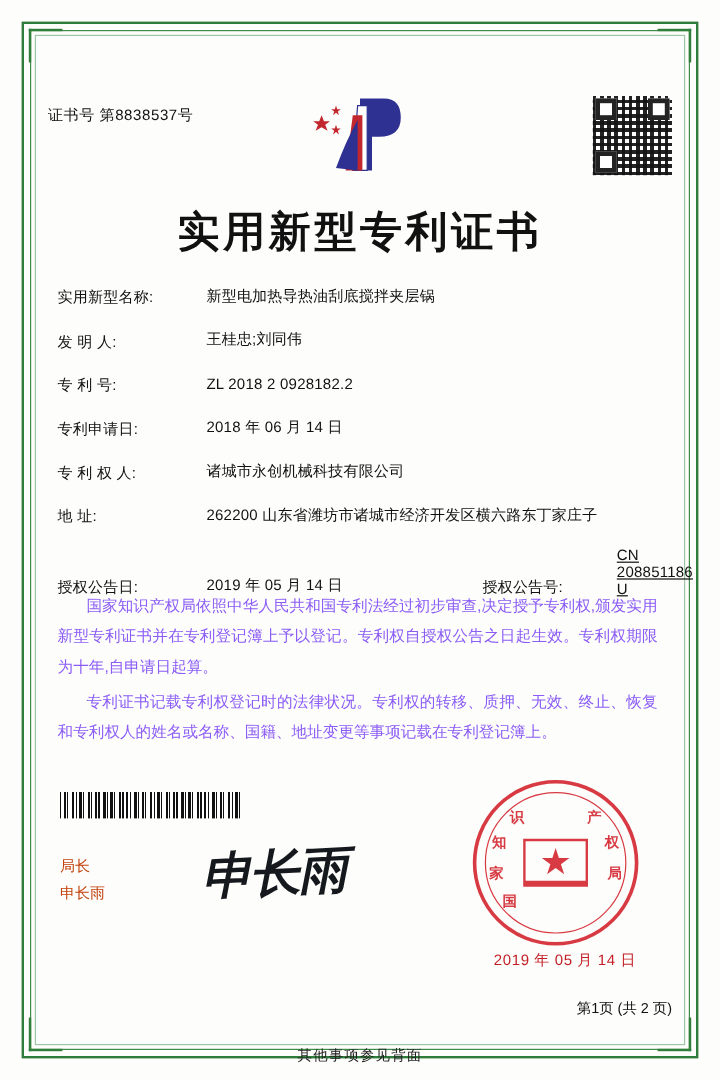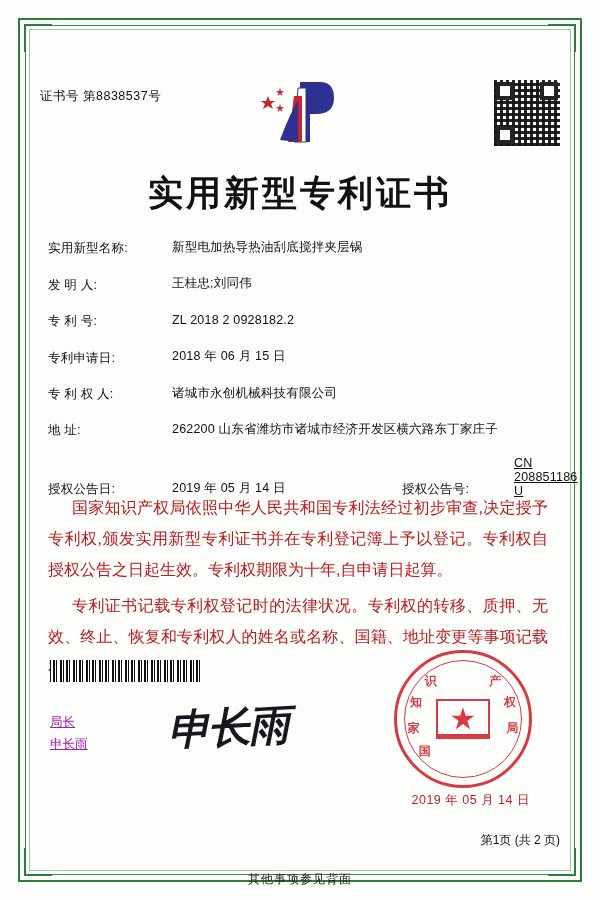--- a/index.html
+++ b/index.html
@@ -161,23 +161,23 @@
     letter-spacing: 0.2px;
     text-decoration: underline;
   }
 
   
   .paras {
     position: absolute;
     left: 8px;
     top: 452px;
     width: 500px;
-    font-size: 16px;
+    font-size: 13px;
     line-height: 1.95;
-    color: #b91c1c;
+    color: #8b5cf6;
     text-align: justify;
   }
   .paras p {
     margin: 0 0 4px 0;
     text-indent: 24px;
   }
 
   
   .barcode {
     position: absolute;
@@ -191,22 +191,21 @@
         #111 6px 7px, #fff 7px 10px, #111 10px 12px, #fff 12px 13px);
   }
 
   
   .sig-label {
     position: absolute;
     left: 10px;
     top: 672px;
     font-size: 12.5px;
     line-height: 1.75;
-    color: #a21caf;
-    text-decoration: underline;
+    color: #c2410c;
   }
   .sig-script {
     position: absolute;
     left: 128px;
     top: 660px;
     font-family: "DejaVu Serif", serif;
     font-size: 42px;
     font-style: italic;
     font-weight: bold;
     color: #15181c;
@@ -351,21 +350,21 @@
         <div class="val">王桂忠;刘同伟</div>
       </div>
 
       <div class="row">
         <div class="lbl">专 利 号:</div>
         <div class="val">ZL 2018 2 0928182.2</div>
       </div>
 
       <div class="row">
         <div class="lbl">专利申请日:</div>
-        <div class="val">2018 年 06 月 15 日</div>
+        <div class="val">2018 年 06 月 14 日</div>
       </div>
 
       <div class="row">
         <div class="lbl">专 利 权 人:</div>
         <div class="val">诸城市永创机械科技有限公司</div>
       </div>
 
       <div class="row">
         <div class="lbl">地 址:</div>
         <div class="val">262200 山东省潍坊市诸城市经济开发区横六路东丁家庄子</div>

